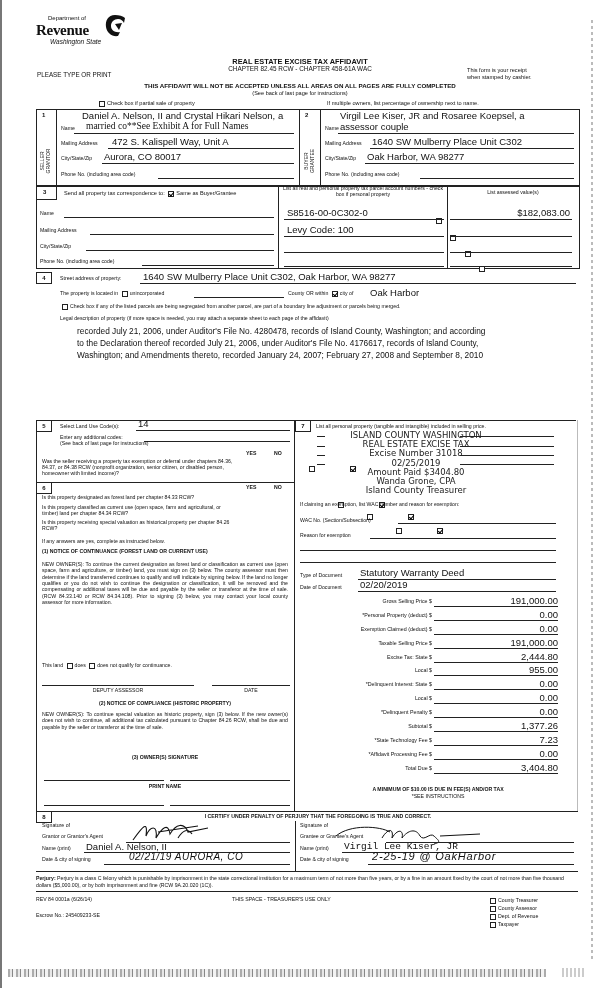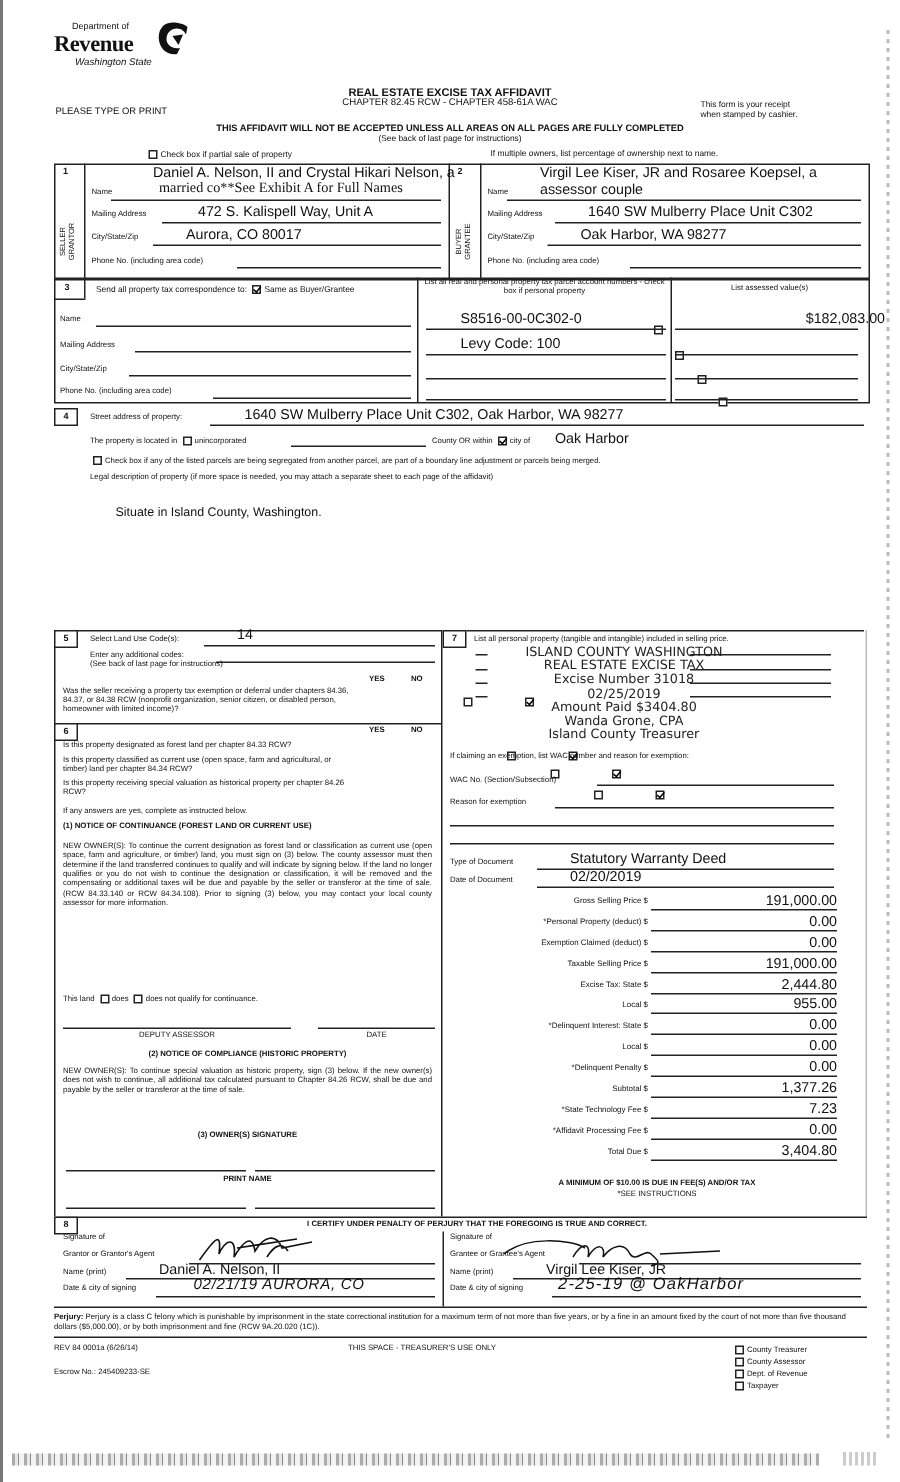--- a/index.html
+++ b/index.html
@@ -1,20 +1,20 @@
 <!DOCTYPE html>
 <html><head>
 <meta charset="utf-8">
 <style>
   html,body{margin:0;padding:0;background:#fff;}
   body{width:600px;height:988px;position:relative;overflow:hidden;font-family:"Liberation Sans",sans-serif;color:#111;}
   .abs{position:absolute;}
   .tiny{font-size:5.2px;line-height:1.15;}
   .sm{font-size:6px;line-height:1.2;}
-  .hw{font-size:9.5px;font-family:"Liberation Sans",sans-serif;margin-left:20px;}
+  .hw{font-size:9.5px;font-family:"Liberation Sans",sans-serif;}
   .b{font-weight:bold;}
   .box{border:1px solid #222;position:absolute;}
   .line{position:absolute;border-bottom:1px solid #222;height:0;}
   .cb{display:inline-block;width:6px;height:6px;border:1px solid #222;vertical-align:middle;position:relative;margin:0 2px;box-sizing:border-box;background:#fff;}
   .cb.on::after{content:"";position:absolute;left:1px;top:-1px;width:2px;height:4px;border-right:1px solid #000;border-bottom:1px solid #000;transform:rotate(40deg);}
   .num{position:absolute;border:1px solid #222;width:14px;height:10px;font-size:6px;font-weight:bold;text-align:center;line-height:10px;background:#fff;}
   .vtext{position:absolute;transform:rotate(-90deg);transform-origin:left top;font-size:5px;text-align:center;line-height:1.1;}
   .stamp{font-family:"DejaVu Sans",sans-serif;font-size:8.5px;text-align:center;line-height:1.08;color:#222;}
   .amt-row{position:absolute;left:300px;width:270px;height:11px;font-size:5.3px;}
   .amt-row .lbl{position:absolute;right:138px;top:2px;text-align:right;white-space:nowrap;}
@@ -152,22 +152,24 @@
   <span>County OR within</span>
   <span class="cb on"></span><span>city of</span>
 </div>
 <div class="abs" style="left:370px;top:287px;font-size:9.5px;">Oak Harbor</div>
 
 <div class="abs tiny" style="left:60px;top:304px;white-space:nowrap;">
   <span class="cb"></span><span>Check box if any of the listed parcels are being segregated from another parcel, are part of a boundary line adjustment or parcels being merged.</span>
 </div>
 <div class="abs tiny" style="left:60px;top:316px;white-space:nowrap;">Legal description of property (if more space is needed, you may attach a separate sheet to each page of the affidavit)</div>
 <div class="abs" style="left:77px;top:325px;font-size:8.3px;line-height:12.2px;white-space:nowrap;">
+  <div>recorded July 21, 2006, under Auditor's File No. 4280478, records of Island County, Washington; and according</div>
+  <div>to the Declaration thereof recorded July 21, 2006, under Auditor's File No. 4176617, records of Island County,</div>
+  <div>Washington; and Amendments thereto, recorded January 24, 2007; February 27, 2008 and September 8, 2010</div>
   <div style="height:10px;"></div>
-  <div>Situate in Island County, Washington.</div>
 </div>
 
 
 <div class="abs" style="left:36px;top:420px;width:258px;height:1px;background:#222;"></div>
 <div class="abs" style="left:296px;top:420px;width:280px;height:1px;background:#222;"></div>
 <div class="abs" style="left:294px;top:420px;width:1px;height:391px;background:#222;"></div>
 <div class="abs" style="left:36px;top:420px;width:1px;height:391px;background:#222;"></div>
 <div class="abs" style="left:577px;top:420px;width:1px;height:391px;background:#bbb;"></div>
 
 
@@ -335,21 +337,21 @@
 <div class="abs" style="left:108px;top:851px;font-size:10px;font-style:italic;letter-spacing:0.5px;margin-left:21px;">02/21/19   AURORA, CO</div>
 <div class="line" style="left:104px;top:864px;width:186px;"></div>
 
 <div class="abs tiny" style="left:300px;top:823px;">Signature of</div>
 <div class="abs tiny" style="left:300px;top:834px;">Grantee or Grantee's Agent</div>
 <svg class="abs" style="left:330px;top:822px;" width="170" height="24" viewBox="0 0 170 24">
   <path d="M6 14 C20 2 50 4 60 10 M52 16 C58 6 64 6 62 16 C68 6 74 8 72 16 C78 8 86 6 90 14 C94 20 100 10 104 14 C108 18 112 20 104 22 M110 14 L150 12" stroke="#111" stroke-width="1" fill="none"></path>
 </svg>
 <div class="line" style="left:386px;top:842px;width:188px;"></div>
 <div class="abs tiny" style="left:300px;top:846px;">Name (print)</div>
-<div class="abs hw" style="left:344px;top:841px;">Virgil Lee Kiser, JR</div>
+<div class="abs hw" style="left:344px;top:841px;font-family:Liberation Mono, monospace;">Virgil Lee Kiser, JR</div>
 <div class="line" style="left:342px;top:852px;width:232px;"></div>
 <div class="abs tiny" style="left:300px;top:857px;">Date &amp; city of signing</div>
 <div class="abs" style="left:372px;top:850px;font-size:11px;font-style:italic;letter-spacing:0.8px;">2-25-19 @ OakHarbor</div>
 <div class="line" style="left:368px;top:864px;width:206px;"></div>
 
 
 <div class="abs" style="left:36px;top:871px;width:542px;height:1px;background:#222;"></div>
 <div class="abs tiny" style="left:36px;top:875px;width:540px;line-height:1.3;">
   <span class="b">Perjury:</span>
   <span>Perjury is a class C felony which is punishable by imprisonment in the state correctional institution for a maximum term of not more than five years, or by a fine in an amount fixed by the court of not more than five thousand dollars ($5,000.00), or by both imprisonment and fine (RCW 9A.20.020 (1C)).</span>

